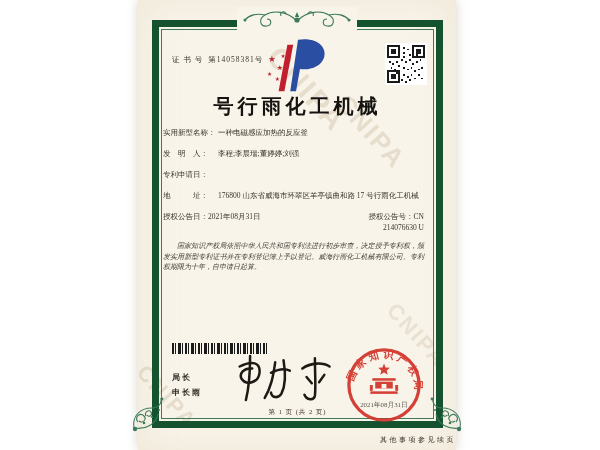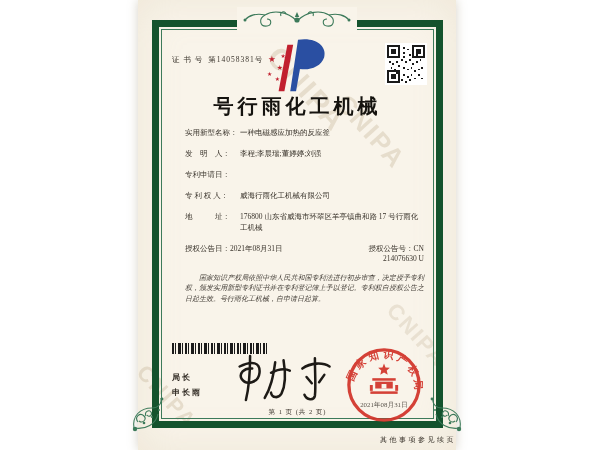--- a/index.html
+++ b/index.html
@@ -35,21 +35,21 @@
   .cert-no .lbl{margin-right:5px;}
   .logo{position:absolute;left:50%;top:9px;transform:translateX(-50%);}
   .qr{
     position:absolute;right:9px;top:16px;width:42px;height:42px;background:#fff;
     padding:2px;box-sizing:border-box;
   }
   .title{
     position:absolute;top:66px;left:0;right:0;text-align:center;
     font-size:20px;font-weight:700;letter-spacing:4px;color:#15130f;white-space:nowrap;
   }
-  .content{position:absolute;left:26px;right:12px;top:101px;color:#3a342c;}
+  .content{position:absolute;left:4px;right:12px;top:101px;color:#3a342c;}
   .field-row{display:flex;font-size:7.5px;line-height:10.5px;margin-bottom:10.5px;}
   .field-label{flex:0 0 55px;}
   .field-value{flex:1;}
   .grant-row{display:flex;font-size:7.5px;line-height:10.5px;margin-bottom:8px;}
   .grant-left{flex:0 0 177px;}
   .grant-right{flex:1;text-align:right;}
   .paragraphs{margin-top:5px;font-size:7px;line-height:10.5px;font-style:italic;
     color:#46403a;text-align:justify;}
   .paragraphs p{margin:0 0 1px 0;text-indent:2em;}
   .barcode{
@@ -221,33 +221,29 @@
           <span class="field-value">一种电磁感应加热的反应釜</span>
         </div>
         <div class="field-row">
           <span class="field-label">发　明　人：</span>
           <span class="field-value">李程;李晨瑞;董婷婷;刘强</span>
         </div>
         <div class="field-row">
           <span class="field-label">专利申请日：</span>
         </div>
         <div class="field-row">
-          <span class="field-label">专 利 权 人：</span>
-          <span class="field-value">威海行雨化工机械有限公司</span>
-        </div>
-        <div class="field-row">
           <span class="field-label">地　　　址：</span>
           <span class="field-value">176800 山东省威海市环翠区羊亭镇曲和路 17 号行雨化工机械</span>
         </div>
         <div class="grant-row">
           <span class="grant-left"><span>授权公告日：</span><span>2021年08月31日</span></span>
           <span class="grant-right"><span>授权公告号：</span><span>CN 214076630 U</span></span>
         </div>
         <div class="paragraphs">
-          <p>国家知识产权局依照中华人民共和国专利法进行初步审查，决定授予专利权，颁发实用新型专利证书并在专利登记簿上予以登记。专利权自授权公告之日起生效。号行雨化工机械，自申请日起算。</p>
+          <p>国家知识产权局依照中华人民共和国专利法进行初步审查，决定授予专利权，颁发实用新型专利证书并在专利登记簿上予以登记。威海行雨化工机械有限公司。专利权期限为十年，自申请日起算。</p>
         </div>
       </div>
 
       <div class="barcode"></div>
 
       <div class="sig-block">
         <div>局长</div>
         <div>申长雨</div>
       </div>
 

